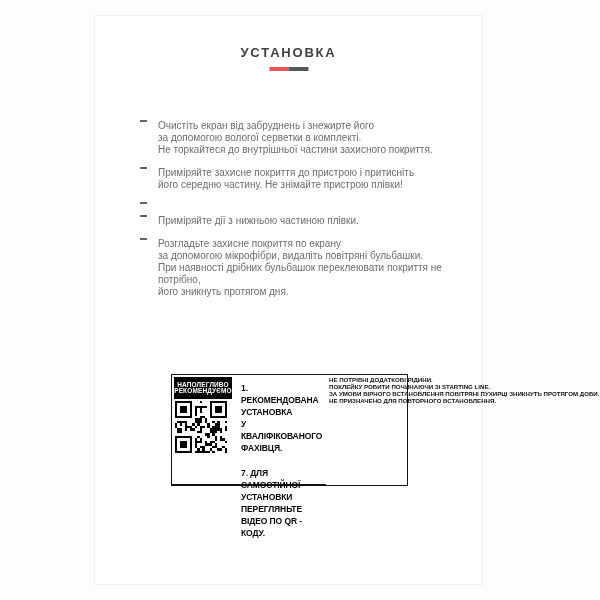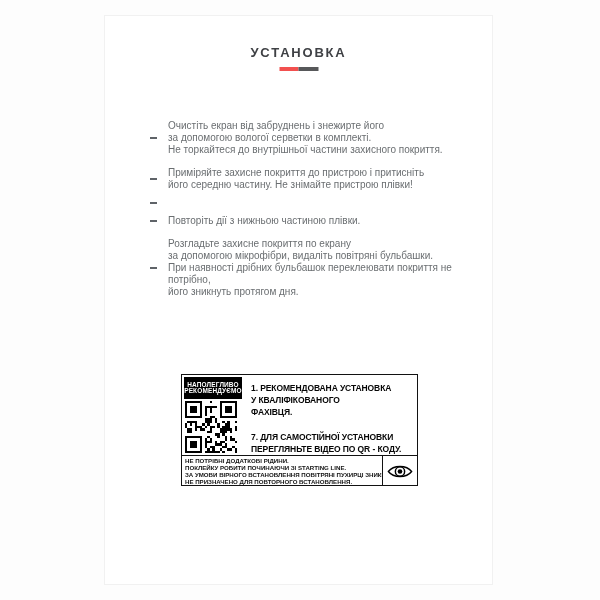--- a/index.html
+++ b/index.html
@@ -1,47 +1,47 @@
 <!DOCTYPE html>
 <html><head>
 <meta charset="utf-8">
 <style>
   * { margin:0; padding:0; box-sizing:border-box; }
   html,body { width:600px; height:600px; background:#fdfdfd; font-family:"Liberation Sans",sans-serif; overflow:hidden; }
 
   .sheet {
-    position:absolute; left:104px; top:15px; width:389px; height:570px;
+    position:absolute; left:94px; top:15px; width:389px; height:570px;
     background:#ffffff; border:1px solid #f1f1f1;
   }
 
   .title {
     position:absolute; top:29px; left:0; width:100%;
     text-align:center; font-size:13px; font-weight:bold;
     letter-spacing:1.8px; color:#3f4145;
   }
   .title-underline {
     position:absolute; top:51px; left:50%; transform:translateX(-50%);
     width:39px; height:4px; display:flex;
   }
   .title-underline .seg { flex:1; height:100%; }
 
   .instructions { position:absolute; left:45px; top:104px; width:335px; }
-  .instr { display:flex; align-items:center; margin-bottom:11px; }
+  .instr { display:flex; margin-bottom:11px; }
   .dash {
     width:7px; height:2px; background:#5f6368; flex-shrink:0;
     margin-right:11px;
   }
   .instr p {
     font-size:10px; line-height:12px; color:#6a6e71;
     white-space:pre-line;
   }
 
   .rec-box {
     position:absolute; left:76px; top:358px; width:237px; height:112px;
-    border:1.5px solid #121212; display:flex; flex-direction:column;
+    border:1.5px solid #121212; display:flex; 
     background:#fff;
   }
   .rec-top { flex:1; display:flex; border-bottom:1.5px solid #121212; }
   .rec-left { width:62px; padding:2px; flex-shrink:0; }
   .badge {
     height:22px; background:#000; color:#fff;
     display:flex; align-items:center; justify-content:center;
     overflow:hidden;
   }
   .badge span {
@@ -92,21 +92,21 @@
     <div class="instr">
       <span class="dash"></span>
       <p>Приміряйте захисне покриття до пристрою і притисніть
 його середню частину. Не знімайте пристрою плівки!</p>
     </div>
     <div class="instr">
       <span class="dash"></span>
     </div>
     <div class="instr">
       <span class="dash"></span>
-      <p>Повторіть дії з нижньою частиною плівки.</p>
+      <p>Приміряйте дії з нижньою частиною плівки.</p>
     </div>
     <div class="instr">
       <span class="dash"></span>
       <p>Розгладьте захисне покриття по екрану
 за допомогою мікрофібри, видаліть повітряні бульбашки.
 При наявності дрібних бульбашок переклеювати покриття не потрібно,
 його зникнуть протягом дня.</p>
     </div>
   </div>
 

